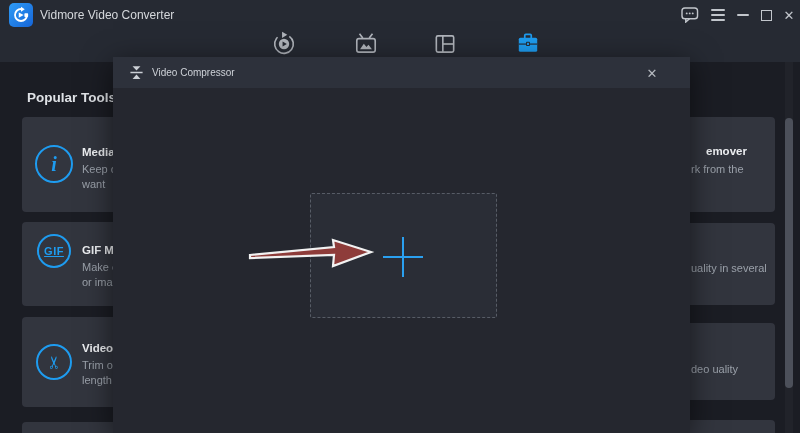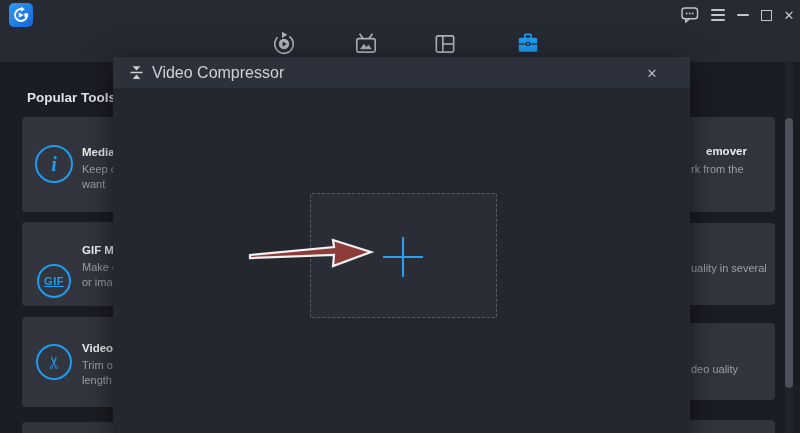--- a/index.html
+++ b/index.html
@@ -34,21 +34,21 @@
   .frag-title { position:absolute; font-size:11.5px; font-weight:bold; color:#eceef1; white-space:nowrap; }
   .frag-desc { position:absolute; font-size:11px; color:#9aa0a9; white-space:nowrap; }
   #scroll-track { left:785px; top:0; width:8px; height:371px; background:#21232a; }
   #scroll-thumb { left:785px; top:56px; width:8px; height:270px; background:#4c505a; border-radius:4px; }
 
   
   #dialog { left:113px; top:57px; width:577px; height:376px; background:#25272f;
     box-shadow:0 6px 28px rgba(0,0,0,.55); z-index:5; }
   #dialog-header { left:0; top:0; width:577px; height:31px; background:#2d313b;
     display:flex; align-items:center; }
-  #dialog-title { font-size:16px; color:#ced2d8; margin-left:8px; }
+  #dialog-title { font-size:10px; color:#ced2d8; margin-left:8px; }
   #dialog-close { left:530px; top:7px; width:18px; height:18px; display:flex;
     align-items:center; justify-content:center; color:#b5b9bf; font-size:13px; }
   #dropzone { left:197px; top:136px; width:187px; height:125px; background:#2a2d36;
     border:1px dashed #575c66; border-radius:2px; cursor:pointer; }
   .plusline { position:absolute; background:#2aa0f0; }
   #plus-h { left:270px; top:199px; width:40px; height:2px; }
   #plus-v { left:289px; top:180px; width:2px; height:40px; }
   #drop-hint { left:128px; top:285px; width:325px; text-align:center;
     font-size:13px; color:#9aa1ab; }
 
@@ -61,20 +61,21 @@
 
 <div id="header" class="abs">
   <div id="logo" class="abs">
     <svg width="18" height="18" viewBox="0 0 24 24">
       <path d="M12 4 A8 8 0 1 0 20 12" fill="none" stroke="#ffffff" stroke-width="2.4"></path>
       <polygon points="12,1 12,7.5 17,4.2" fill="#ffffff"></polygon>
       <polygon points="9,8.5 9,15.5 15.5,12" fill="#ffffff"></polygon>
       <rect x="16.5" y="9.5" width="5" height="5" rx="1" fill="#ffffff"></rect>
     </svg>
   </div>
+  <div id="app-title" class="abs">Vidmore Video Converter</div>
 
   <div class="abs winctl" style="left:681px;">
     <svg width="18" height="16" viewBox="0 0 19 17">
       <rect x="1" y="1" width="16.5" height="11.5" rx="3" fill="none" stroke="#c2c6cc" stroke-width="1.5"></rect>
       <path d="M5 12.5 L5 16 L9 12.5" fill="none" stroke="#c2c6cc" stroke-width="1.5"></path>
       <circle cx="6" cy="6.8" r="1" fill="#c2c6cc"></circle>
       <circle cx="9.2" cy="6.8" r="1" fill="#c2c6cc"></circle>
       <circle cx="12.4" cy="6.8" r="1" fill="#c2c6cc"></circle>
     </svg>
   </div>
@@ -144,21 +145,21 @@
     <div class="card-text" style="top:29px;">
       <div class="card-title">Media M</div>
       <div class="card-desc">
         <div>Keep orig</div>
         <div>want</div>
       </div>
     </div>
   </div>
 
   <div class="card" style="left:22px; top:160px; width:250px; height:84px;">
-    <div class="circle-icon" style="left:15px; top:42px; width:34px; height:34px;text-decoration:underline;">
+    <div class="circle-icon" style="left:15px; top:12px; width:34px; height:34px;text-decoration:underline;">
       <span style="font-size:11px; font-weight:bold; letter-spacing:0.5px;">GIF</span>
     </div>
     <div class="card-text" style="top:22px;">
       <div class="card-title">GIF Make</div>
       <div class="card-desc">
         <div>Make cus</div>
         <div>or image</div>
       </div>
     </div>
   </div>

